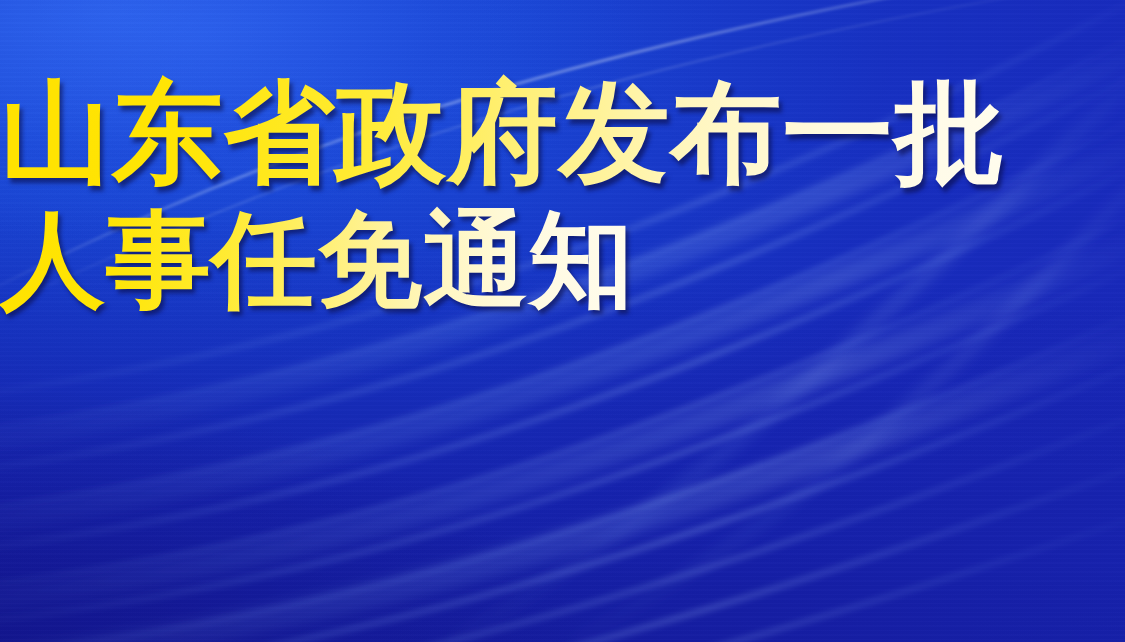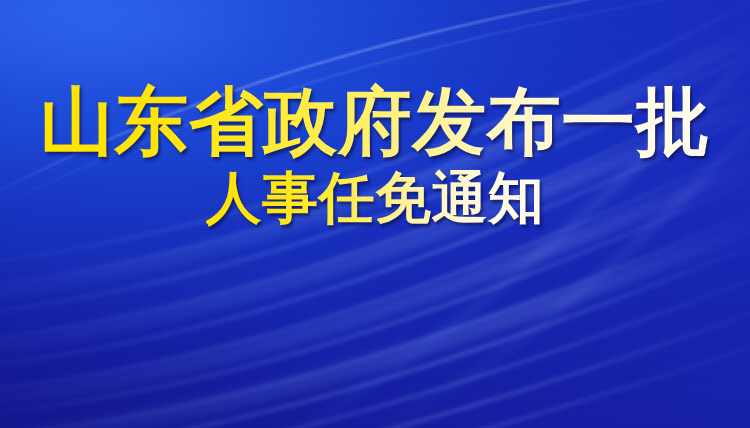--- a/index.html
+++ b/index.html
@@ -72,23 +72,22 @@
 
   
   .headline {
     position: absolute;
     left: 0;
     top: 0;
     width: 750px;
     height: 428px;
     display: flex;
     flex-direction: column;
-    align-items: center;
     justify-content: flex-start;
-    padding-top: 84px;
+    padding-top: 52px;
     box-sizing: border-box;
     pointer-events: none;
   }
   .hl-line {
     position: relative;
     font-weight: 900;
     line-height: 1.0;
     white-space: nowrap;
     letter-spacing: 0.5px;
   }
@@ -110,21 +109,21 @@
         #FFF07A 52%,
         #FFF6BE 68%,
         #FFFAE0 82%,
         #FFFCEE 100%);
     -webkit-background-clip: text;
     background-clip: text;
     color: transparent;
     -webkit-text-fill-color: transparent;
   }
   .hl-line-1 { font-size: 74px; margin-bottom: 12px; }
-  .hl-line-2 { font-size: 56px; }
+  .hl-line-2 { font-size: 70px; }
 </style>
 </head>
 <body>
 
 <div id="banner">
 
   <div class="bg-base"></div>
   <div class="bg-glow-tl"></div>
   <div class="bg-tint-right"></div>
   <div class="bg-tint-bottom"></div>

